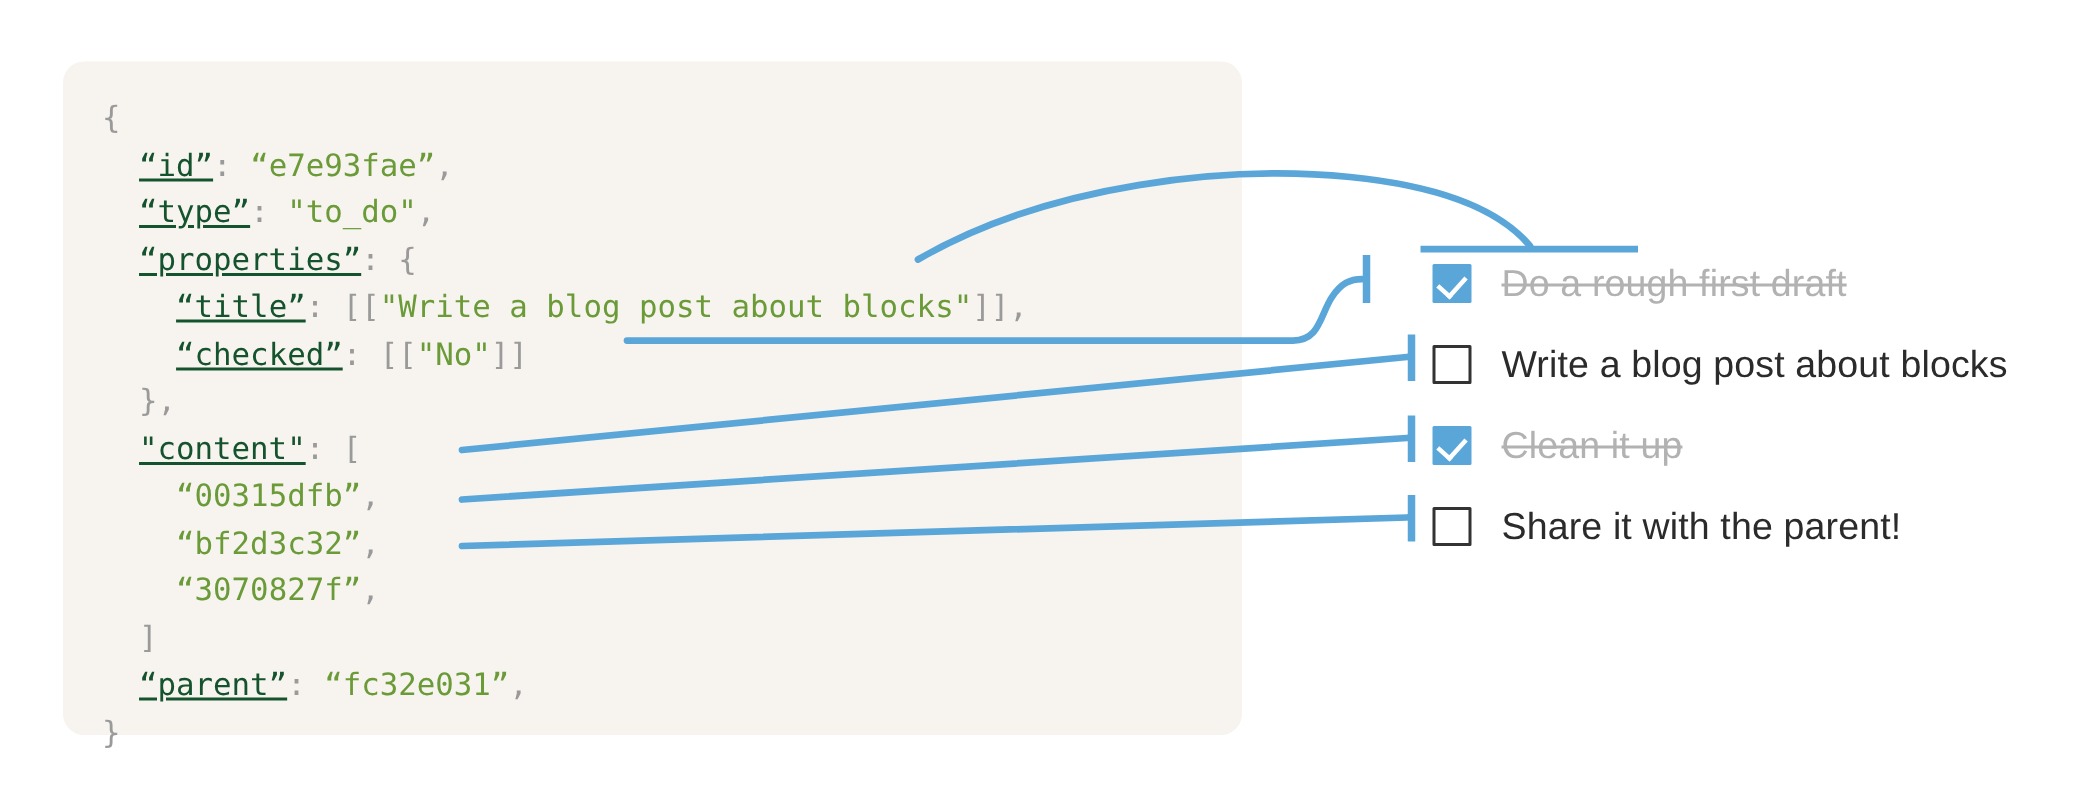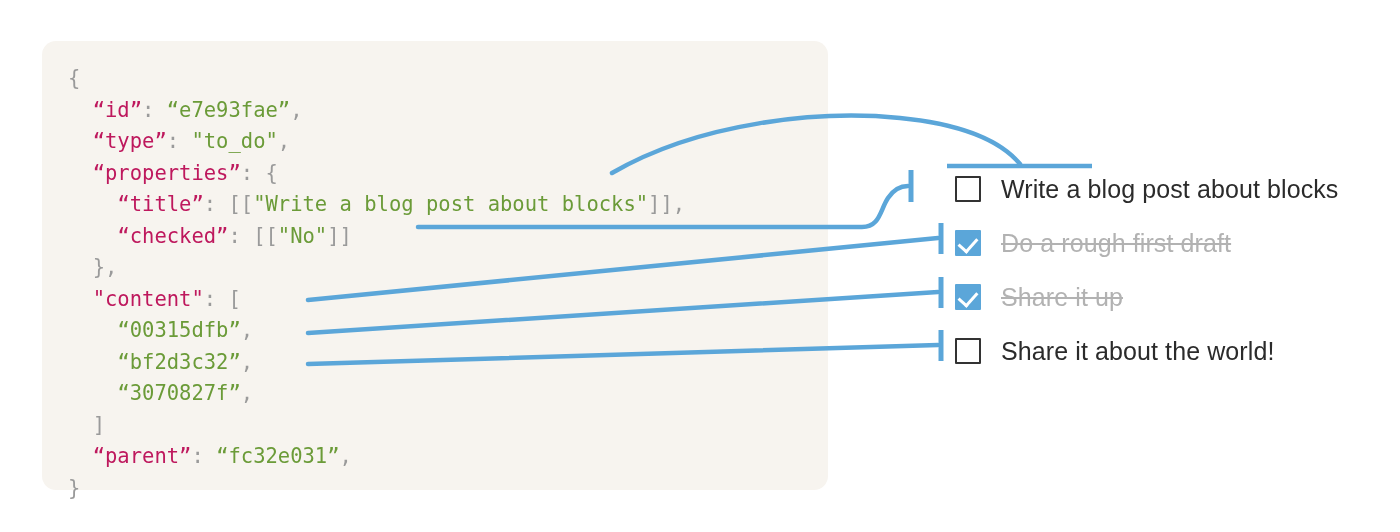--- a/index.html
+++ b/index.html
@@ -30,21 +30,21 @@
     position: absolute;
     left: 26px;
     top: 22px;
     font-family: "DejaVu Sans Mono", monospace;
     font-size: 20.5px;
     line-height: 31.5px;
     white-space: pre;
     color: #8a8a8a;
   }
   .code-line { height: 31.5px; }
-  .k  { color: #be185d; }          
+  .k  { color: #14532d; text-decoration: underline; }          
   .s  { color: #6B9B38; text-align: right; }          
   .p  { color: #9a9a9a; }          
 
   
   #connectors {
     position: absolute;
     left: 0; top: 0;
     width: 1400px; height: 532px;
     pointer-events: none;
   }
@@ -122,31 +122,31 @@
 
       <line x1="308" y1="333" x2="938" y2="292"></line>
       <line x1="941" y1="277" x2="941" y2="308" stroke-width="5" stroke-linecap="butt"></line>
 
       <line x1="308" y1="364" x2="938" y2="345"></line>
       <line x1="941" y1="330" x2="941" y2="361" stroke-width="5" stroke-linecap="butt"></line>
     </g>
   </svg>
 
   <div id="checklist">
+      <div class="todo-row done">
+        <div class="box checked"></div>
+        <div class="todo-label">Do a rough first draft</div>
+      </div>
       <div class="todo-row">
         <div class="box"></div>
         <div class="todo-label">Write a blog post about blocks</div>
       </div>
       <div class="todo-row done">
         <div class="box checked"></div>
-        <div class="todo-label">Do a rough first draft</div>
-      </div>
-      <div class="todo-row done">
-        <div class="box checked"></div>
-        <div class="todo-label">Share it up</div>
+        <div class="todo-label">Clean it up</div>
       </div>
       <div class="todo-row">
         <div class="box"></div>
-        <div class="todo-label">Share it about the world!</div>
+        <div class="todo-label">Share it with the parent!</div>
       </div>
     </div>
 
 </div>
 
 </body></html>

